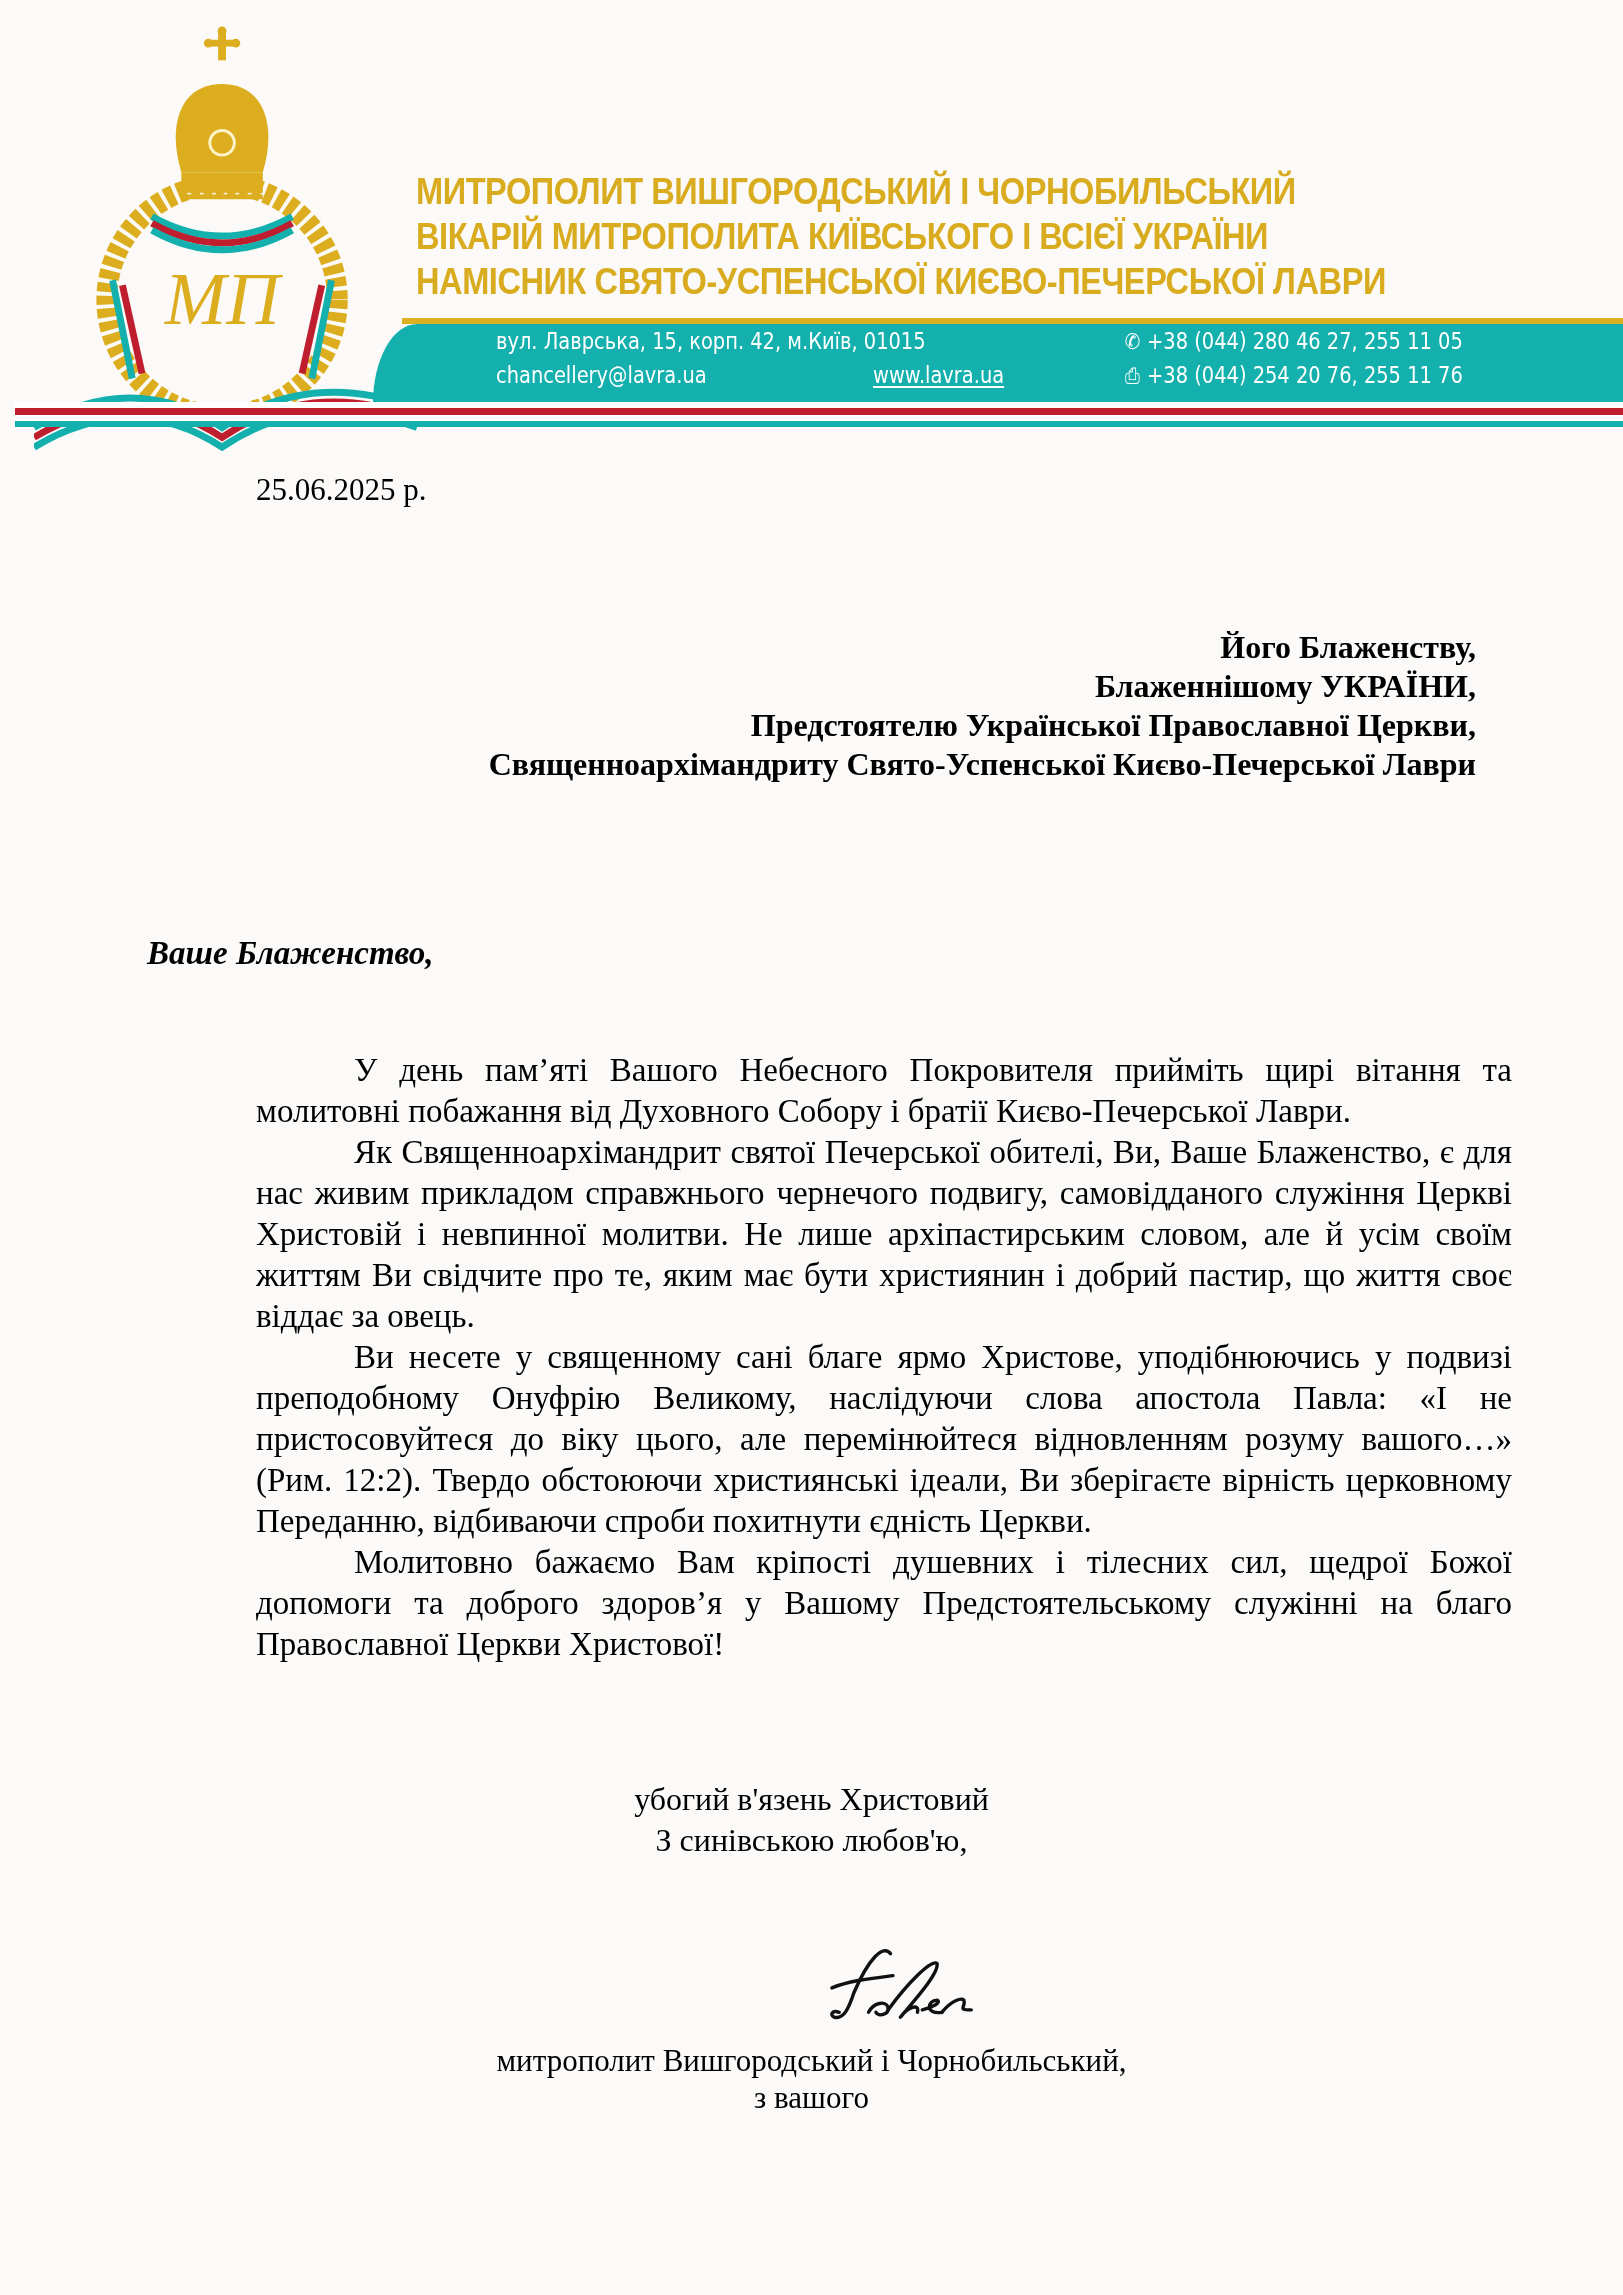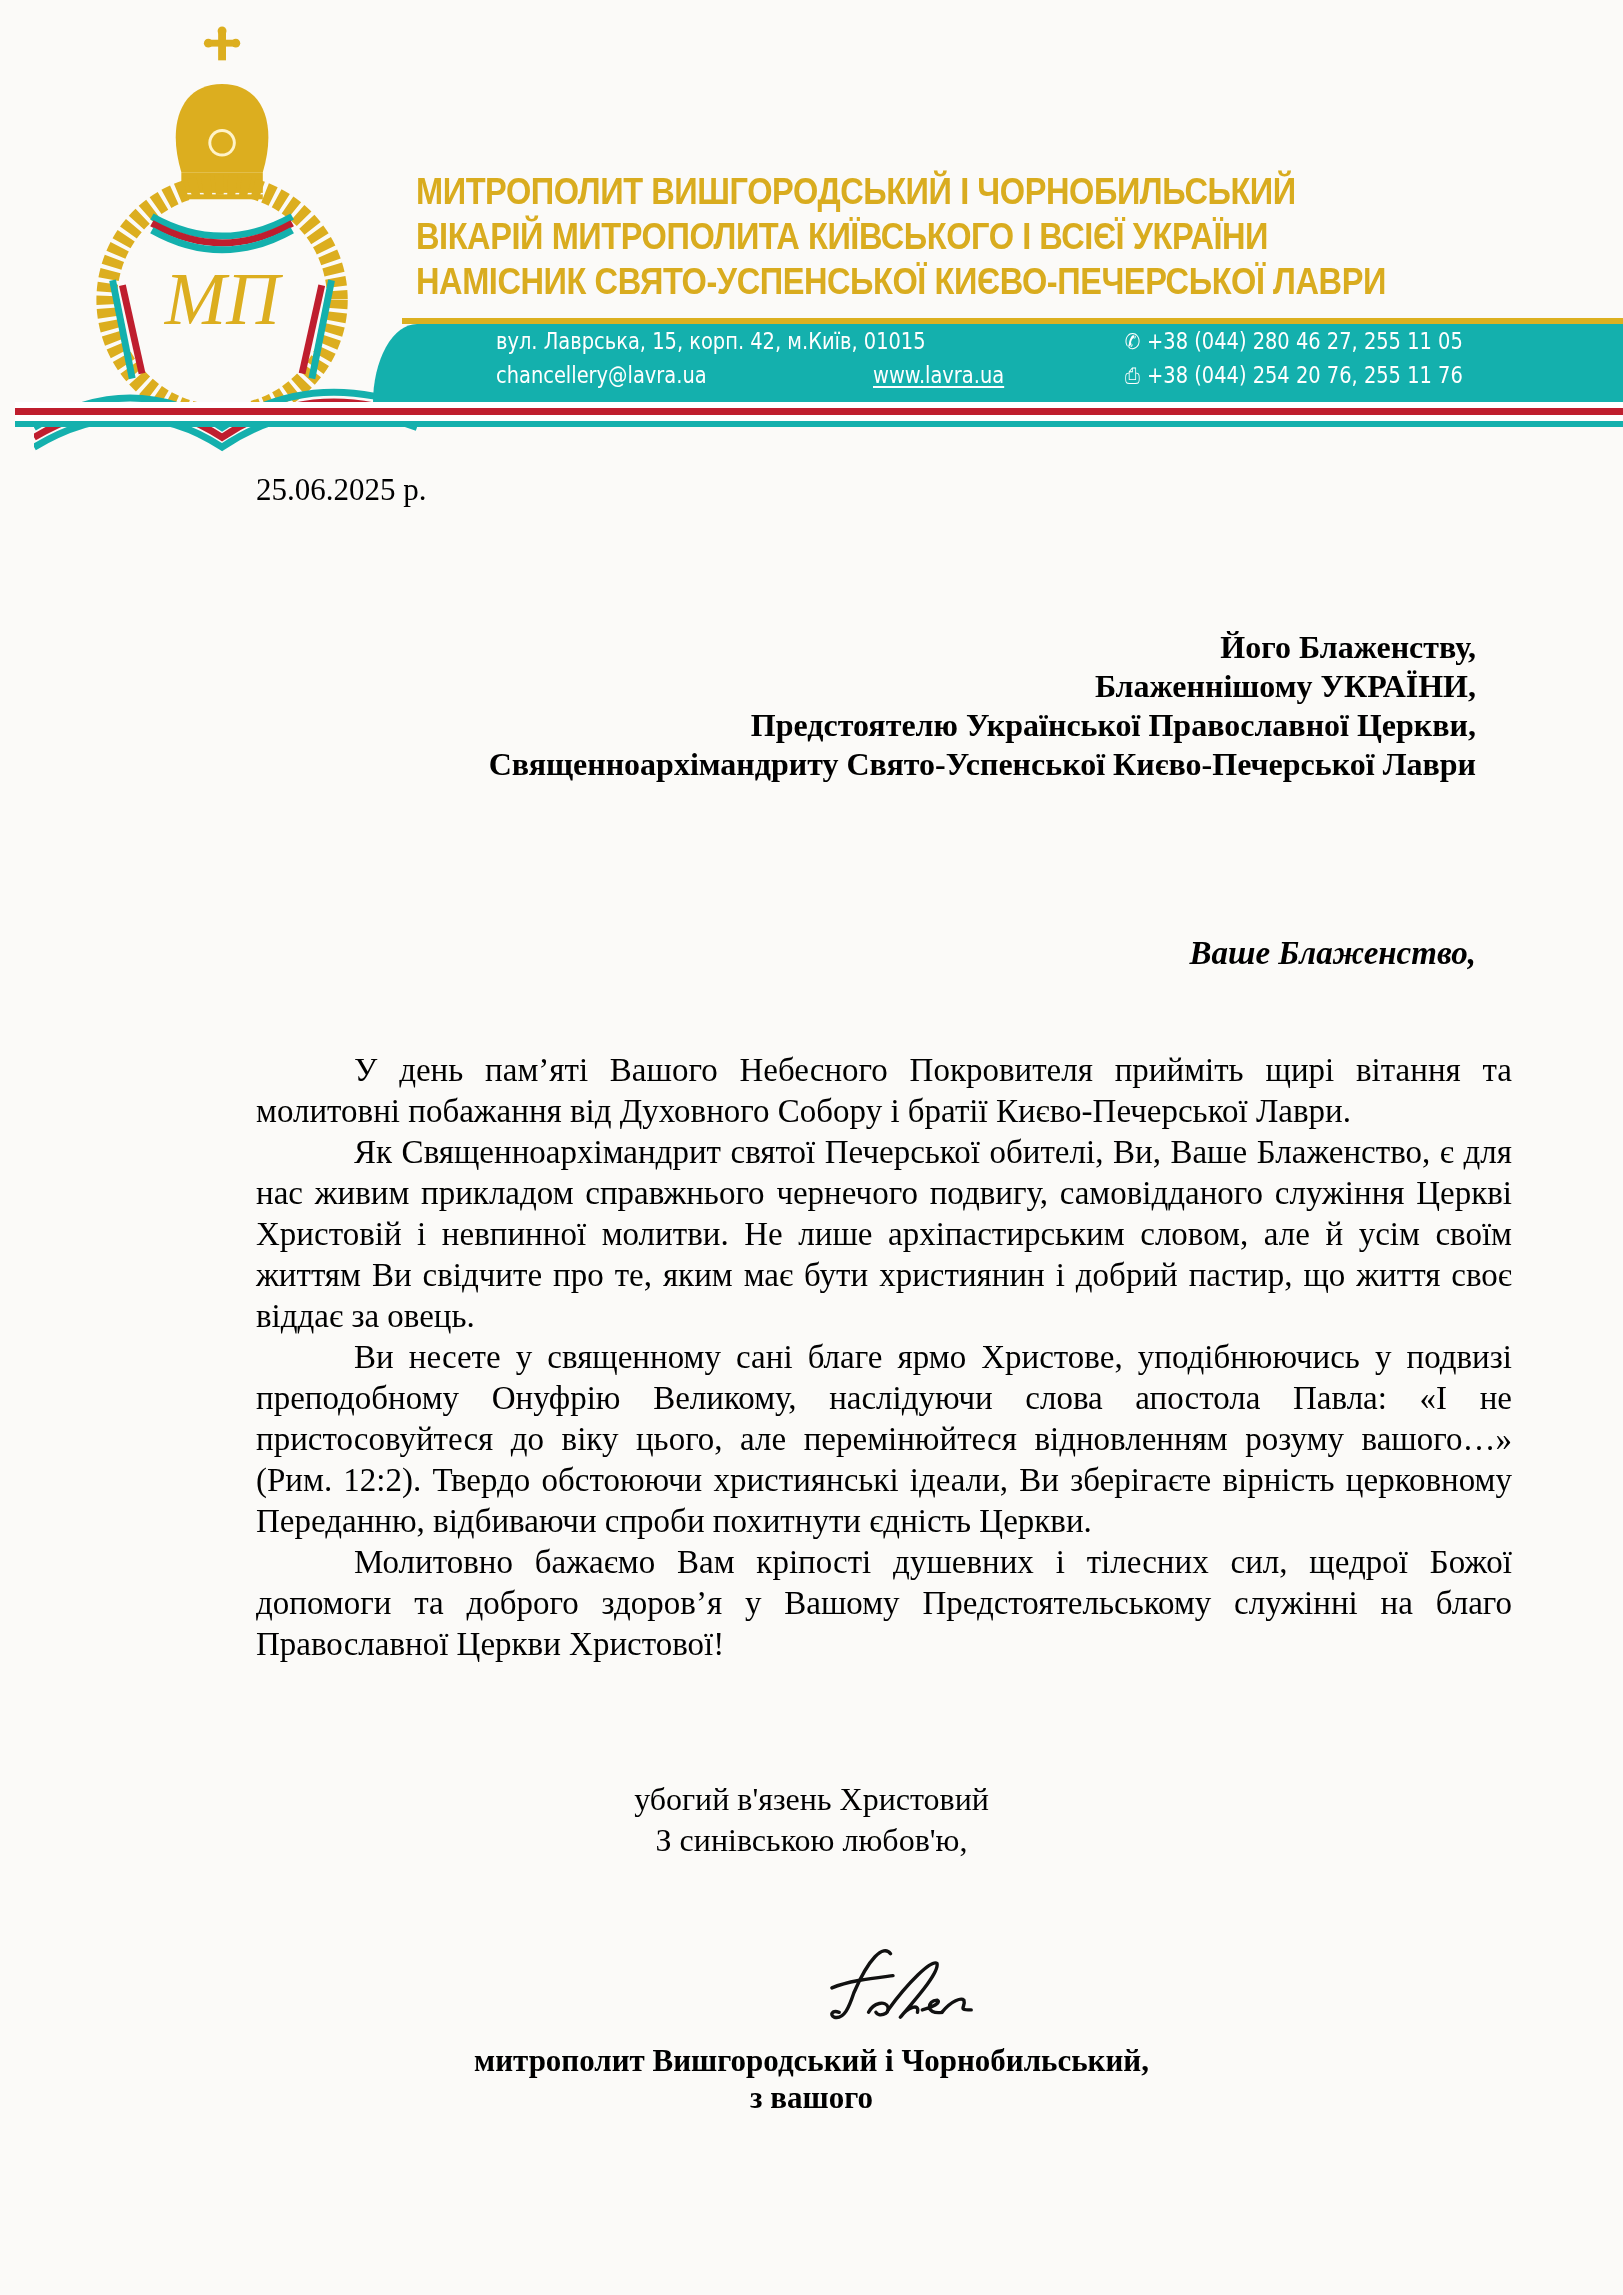--- a/index.html
+++ b/index.html
@@ -50,37 +50,37 @@
   .contact a { color: #fff; text-decoration: underline; text-underline-offset: 2.9px; }
   .contact-icon { display: inline-block; width: 19.6px; text-align: center; font-size: 21.6px; }
   
   .date { position: absolute; left: 256px; top: 472px; font-size: 31px; }
   .address {
     position: absolute; left: 147px; top: 628px; width: 1329px;
     text-align: right; font-weight: bold; font-size: 32px; line-height: 39px;
   }
   .salutation {
     position: absolute; left: 147px; top: 933px; width: 1329px;
-    text-align: right; font-weight: bold; font-style: italic;
+    text-align: left; font-weight: bold; font-style: italic;
     font-size: 33px; line-height: 41px;
   }
   .letter-body {
     position: absolute; left: 256px; top: 1050px; width: 1256px;
     font-size: 33px; line-height: 41px;
   }
   .para { text-align: justify; text-indent: 98px; margin: 0; }
   .closing {
     position: absolute; left: 147px; top: 1779px; width: 1329px;
     text-align: center; font-size: 32px; line-height: 41px;
   }
   .closing span { display: block; }
   .signature { position: absolute; left: 795px; top: 1939px; width: 196px; height: 88px; }
   .sender {
     position: absolute; left: 147px; top: 2042px; width: 1329px;
-    text-align: center; font-weight: bold; font-size: 31px; line-height: 37px;
+    text-align: center; font-weight: normal; font-size: 31px; line-height: 37px;
   }
   .sender span, .address span, .salutation span { display: block; }
 </style>
 </head>
 <body>
 
 <svg class="emblem" viewBox="0 0 780 880">
   <g fill="#dcae1f">
     <rect x="375" y="10" width="16" height="62"></rect>
     <rect x="352" y="30" width="62" height="14"></rect>

